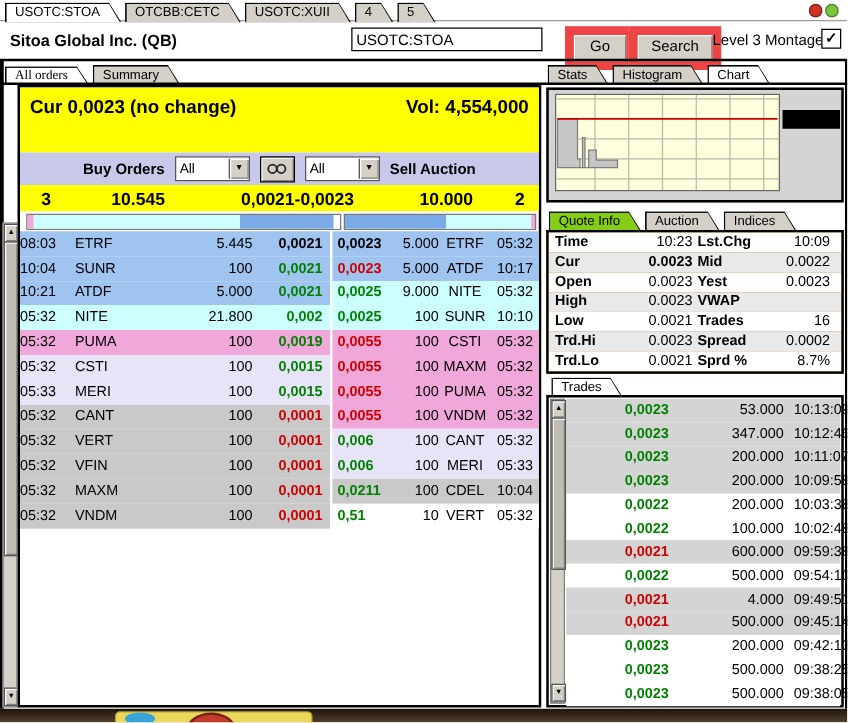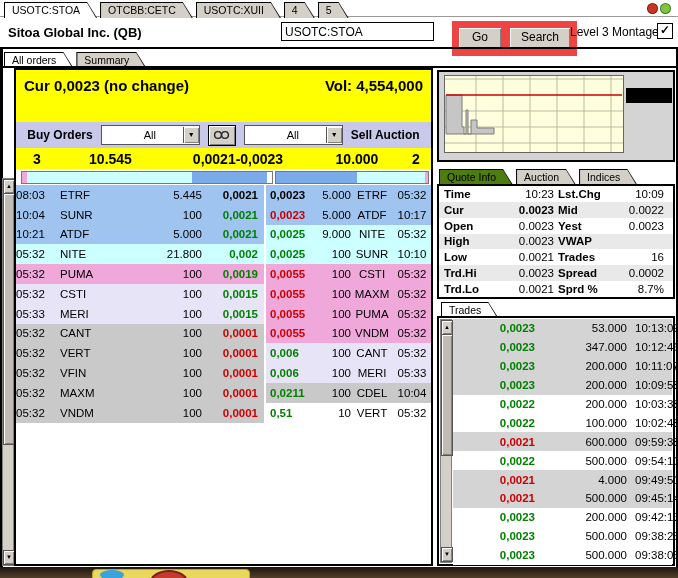--- a/index.html
+++ b/index.html
@@ -32,21 +32,21 @@
   .edge-r{position:absolute;left:676px;top:48px;width:2px;height:519px;background:#000;}
 
   
   #book-panel{position:absolute;left:14px;top:68px;width:419px;height:498px;border:2px solid #000;box-sizing:border-box;background:#fff;}
   .yellowhead{position:absolute;left:0;top:0;width:415px;height:52px;background:#ffff00;}
   .curline{position:absolute;left:8px;top:7px;font-size:15px;font-weight:bold;}
   .volline{position:absolute;right:8px;top:7px;font-size:15px;font-weight:bold;}
   .lavbar{position:absolute;left:0;top:52px;width:415px;height:26px;background:#c8c8ea;
           display:flex;align-items:center;justify-content:center;gap:8px;}
   .lavbar .lbl{font-size:12px;font-weight:bold;}
-  .combo{display:inline-flex;width:58px;height:18px;border:1px solid #555;background:#fff;align-items:center;padding-left:39px;}
+  .combo{display:inline-flex;width:58px;height:18px;border:1px solid #555;background:#fff;align-items:center;}
   .combo .cv{flex:1;font-size:11px;padding-left:3px;}
   .combo .cb{width:15px;height:16px;background:#d4d0c8;border-left:1px solid #555;font-size:7px;line-height:16px;text-align:center;
              box-shadow:inset 1px 1px 0 #fff,inset -1px -1px 0 #808080;}
   .linkbtn{width:26px;height:19px;background:#d4d0c8;border:1px solid #000;box-shadow:inset 1px 1px 0 #fff,inset -1px -1px 0 #808080;
            display:inline-flex;align-items:center;justify-content:center;}
   .sumrow{position:absolute;left:0;top:78px;width:415px;height:21px;background:#ffff00;
           display:grid;grid-template-columns:42px 105px 150px 88px 30px;align-items:center;}
   .sumrow span{font-size:14px;font-weight:bold;text-align:center;}
   .depth{position:absolute;top:101px;height:11px;border:1px solid #777;display:flex;overflow:hidden;background:#fff;}
   #depth-buy{left:5px;width:250px;}
@@ -119,21 +119,24 @@
     <span class="title">Sitoa Global Inc. (QB)</span>
     <input class="syminput" type="text" value="USOTC:STOA" style="">
     <div class="btn" id="go-btn">Go</div>
     <div class="btn" id="search-btn">Search</div>
     <span class="lvl3">Level 3 Montage</span>
     <div class="chk">✓</div>
   </div>
   <div class="hline"></div>
 
   <div class="subtabs-l">
-    <div class="tab"><span style="background: rgb(255, 255, 255);">All orders</span></div><div class="tab"><span style="background: rgb(212, 208, 200);">Summary</span></div>
+    <div class="tab"><span style="background: rgb(255, 255, 255); font-family: Liberation Serif, serif;">All orders</span></div><div class="tab"><span style="background: rgb(212, 208, 200);">Summary</span></div>
+  </div>
+  <div class="subtabs-r">
+    <div class="tab"><span style="background: rgb(212, 208, 200);">Stats</span></div><div class="tab"><span style="background: rgb(212, 208, 200);">Histogram</span></div><div class="tab"><span style="background: rgb(255, 255, 255);">Chart</span></div><div class="tab"><span style="background: rgb(212, 208, 200);">TickScope</span></div>
   </div>
   <div class="hline2"></div>
   <div class="edge-l"></div>
   <div class="edge-r"></div>
 
   <div class="vscroll" id="book-scroll">
     <div class="sb-btn sb-up">▲</div>
     <div class="sb-thumb" style="top:14px;height:250px;"></div>
     <div class="sb-btn sb-dn">▼</div>
   </div>
@@ -361,21 +364,21 @@
       <span class="xlab"></span>
         <span class="xlab"></span>
         <span class="xlab"></span>
         <span class="xlab"></span>
         <span class="xlab"></span>
         <span class="xlab"></span>
     </div>
   </div>
 
   <div id="quote-tabs">
-    <div class="tab"><span style="background: #4d7c0f;">Quote Info</span></div><div class="tab"><span style="background: rgb(212, 208, 200);">Auction</span></div><div class="tab"><span style="background: rgb(212, 208, 200);">Indices</span></div><div class="tab"><span style="background: rgb(212, 208, 200);">Flow</span></div>
+    <div class="tab"><span style="background: #84cc16;">Quote Info</span></div><div class="tab"><span style="background: rgb(212, 208, 200);">Auction</span></div><div class="tab"><span style="background: rgb(212, 208, 200);">Indices</span></div><div class="tab"><span style="background: rgb(212, 208, 200);">Flow</span></div>
   </div>
   <div class="rbox" id="quote-box">
     <div class="qrow" style="background: rgb(255, 255, 255);">
         <span class="ql">Time</span>
         <span class="qv" style="font-weight: normal;">10:23</span>
         <span class="ql">Lst.Chg</span>
         <span class="qv">10:09</span>
       </div>
       <div class="qrow" style="background: rgb(233, 233, 233);">
         <span class="ql">Cur</span>

